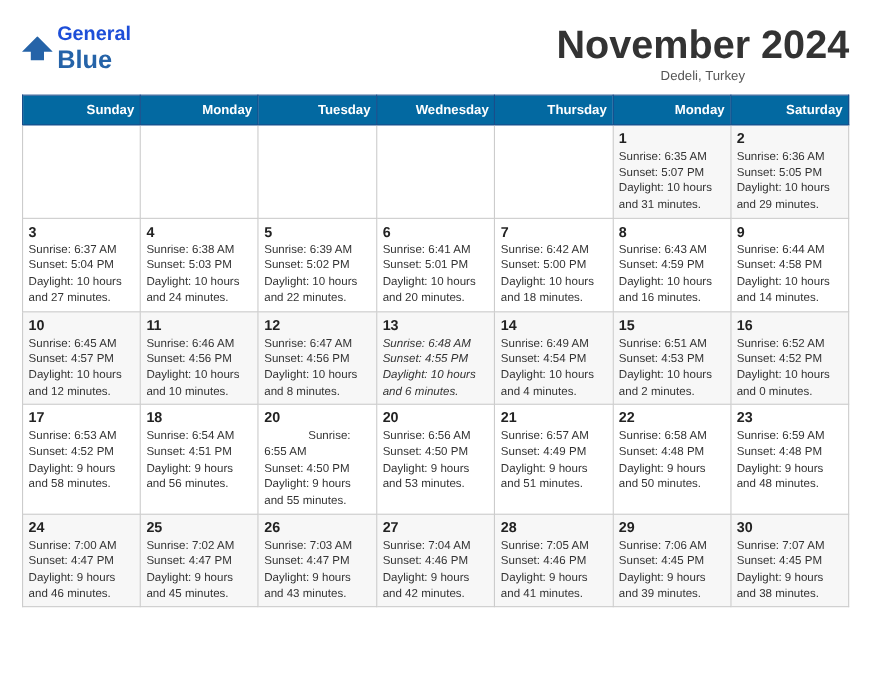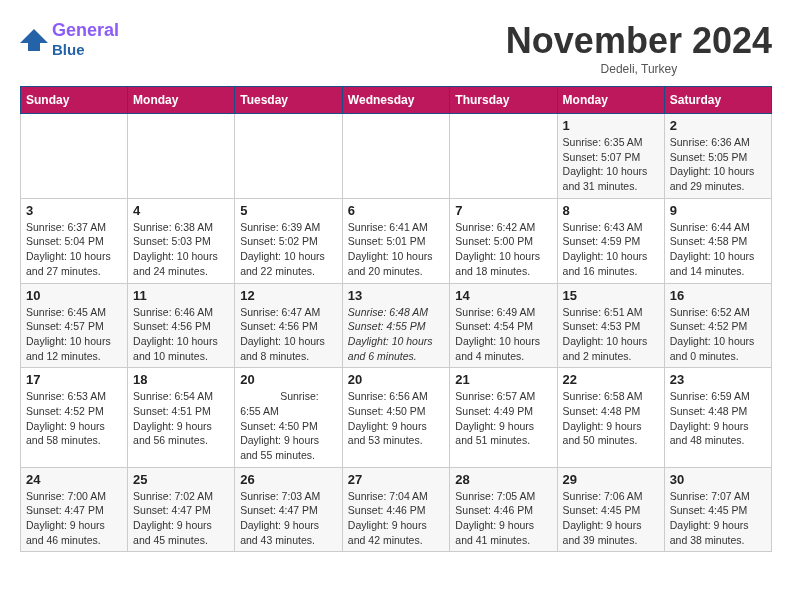--- a/index.html
+++ b/index.html
@@ -17,24 +17,24 @@
       margin-bottom: 10px;
     }
     .logo {
       display: flex;
       align-items: center;
       gap: 4px;
     }
     .logo-text-general {
       font-size: 18px;
       font-weight: bold;
-      color: #8b5cf6;
+      color: #1d4ed8;
     }
     .logo-text-blue {
-      font-size: 15px;
+      font-size: 23px;
       font-weight: bold;
       color: #2563a8;
     }
     .logo-icon {
       width: 28px;
       height: 22px;
     }
     .title-area {
       text-align: center;
     }
@@ -46,24 +46,24 @@
     .location-title {
       font-size: 12px;
       color: #555;
     }
     table {
       width: 100%;
       border-collapse: collapse;
       font-size: 11px;
     }
     thead tr th {
-      background-color: #be185d;
+      background-color: #0369a1;
       color: #fff;
       padding: 6px 5px;
-      text-align: left;
+      text-align: right;
       font-size: 12px;
       font-weight: bold;
       border: 1px solid #1a4d8a;
     }
     tbody tr td {
       border: 1px solid #ccc;
       vertical-align: top;
       padding: 4px 5px;
       height: 80px;
       width: 108px;

